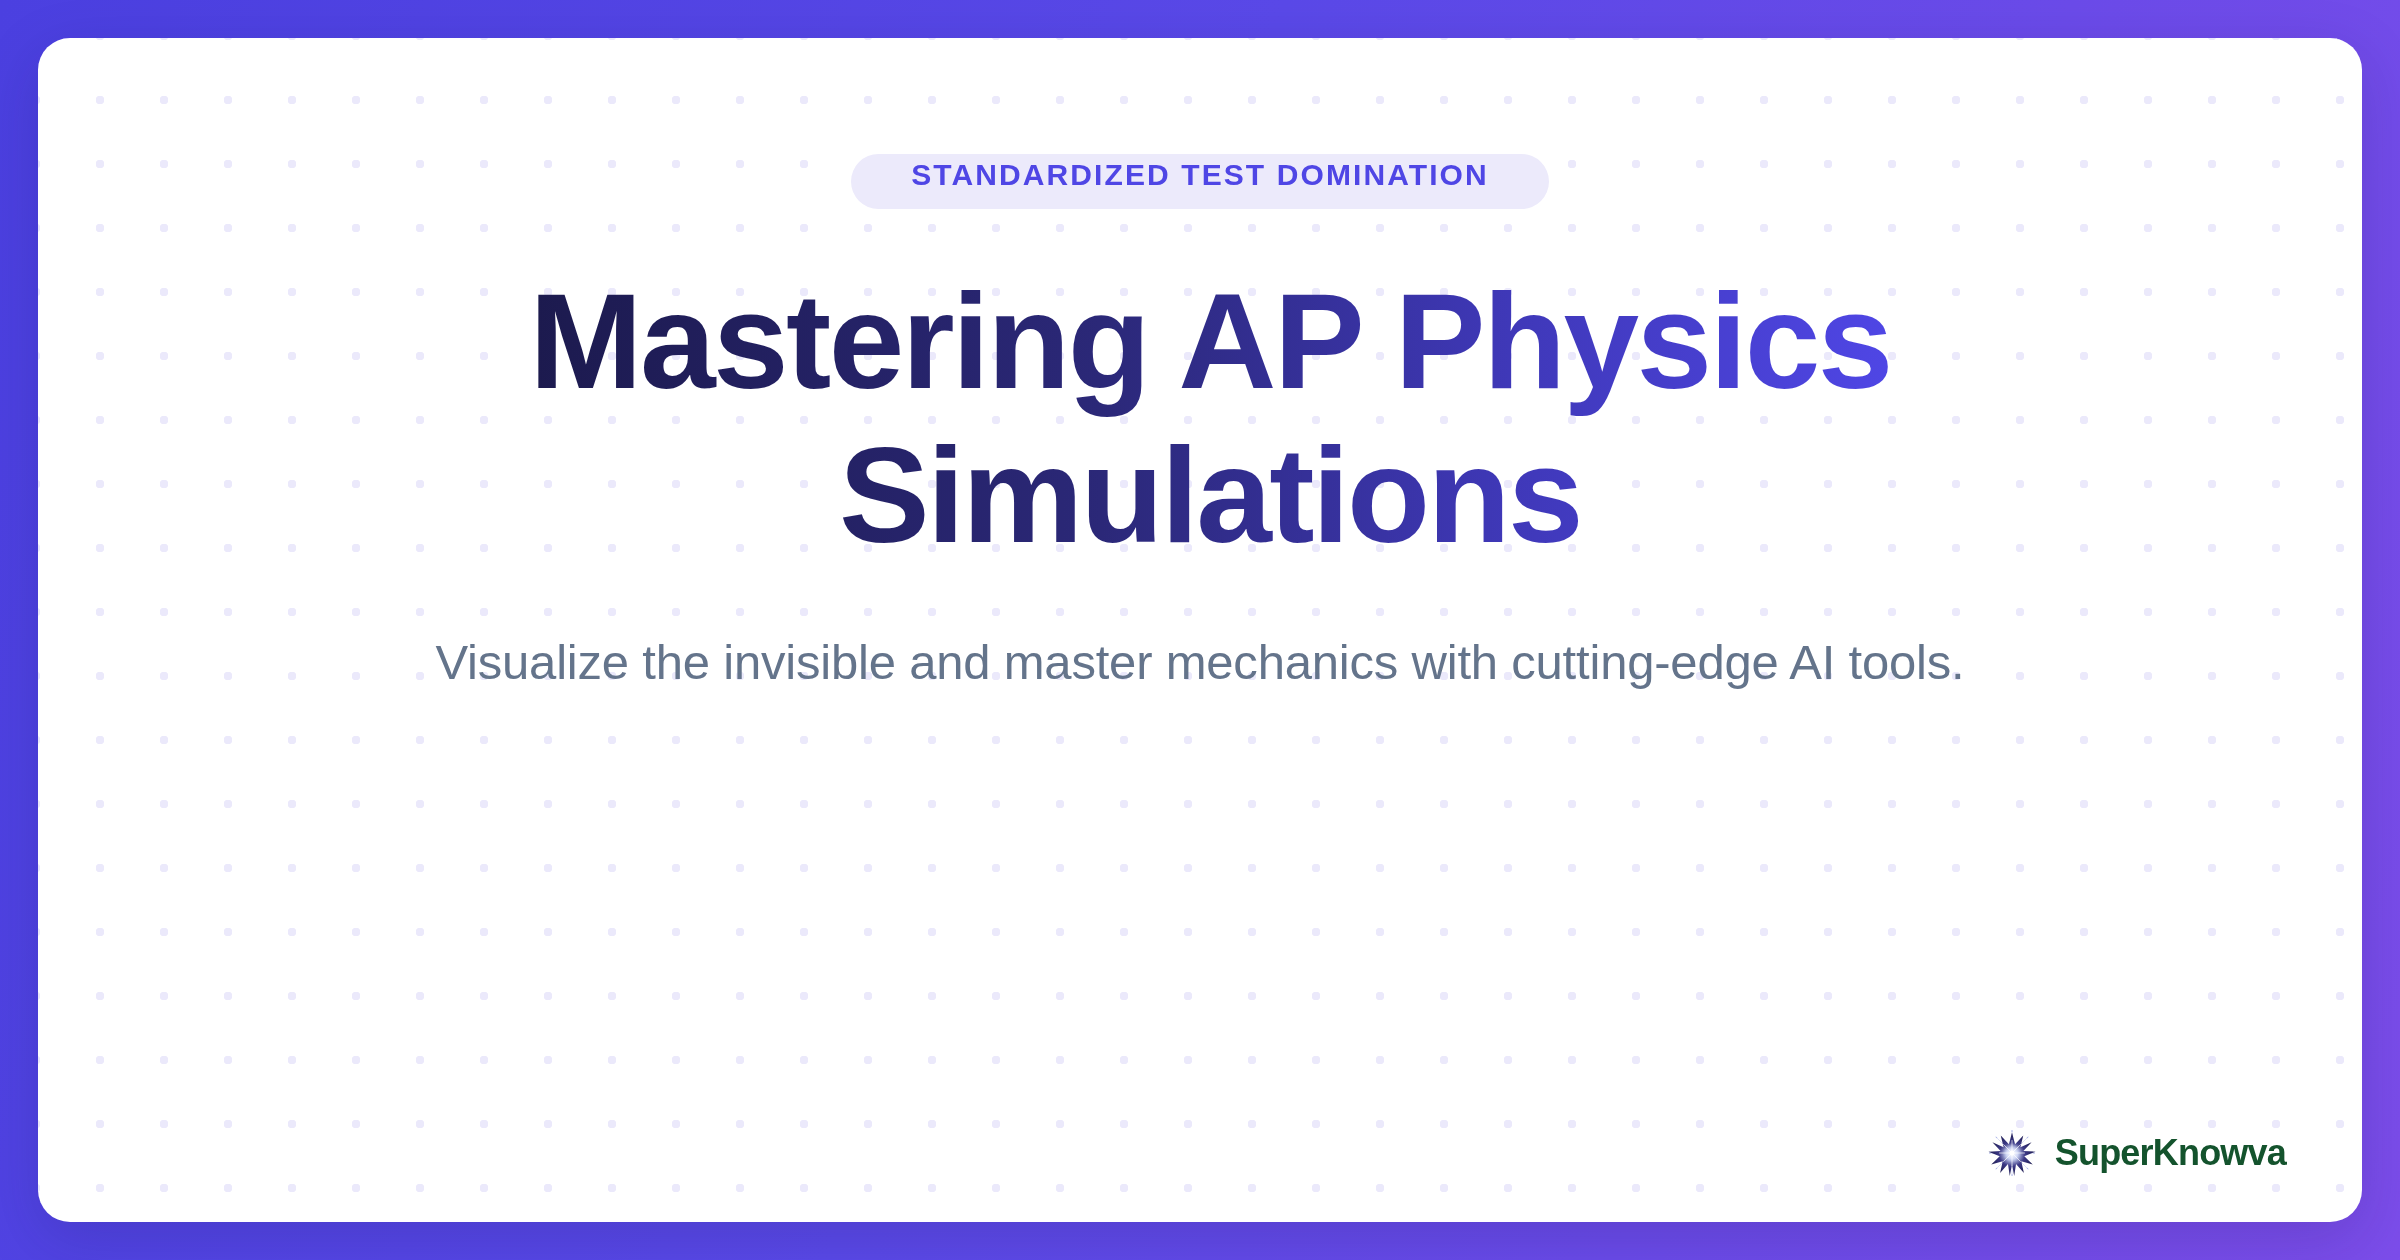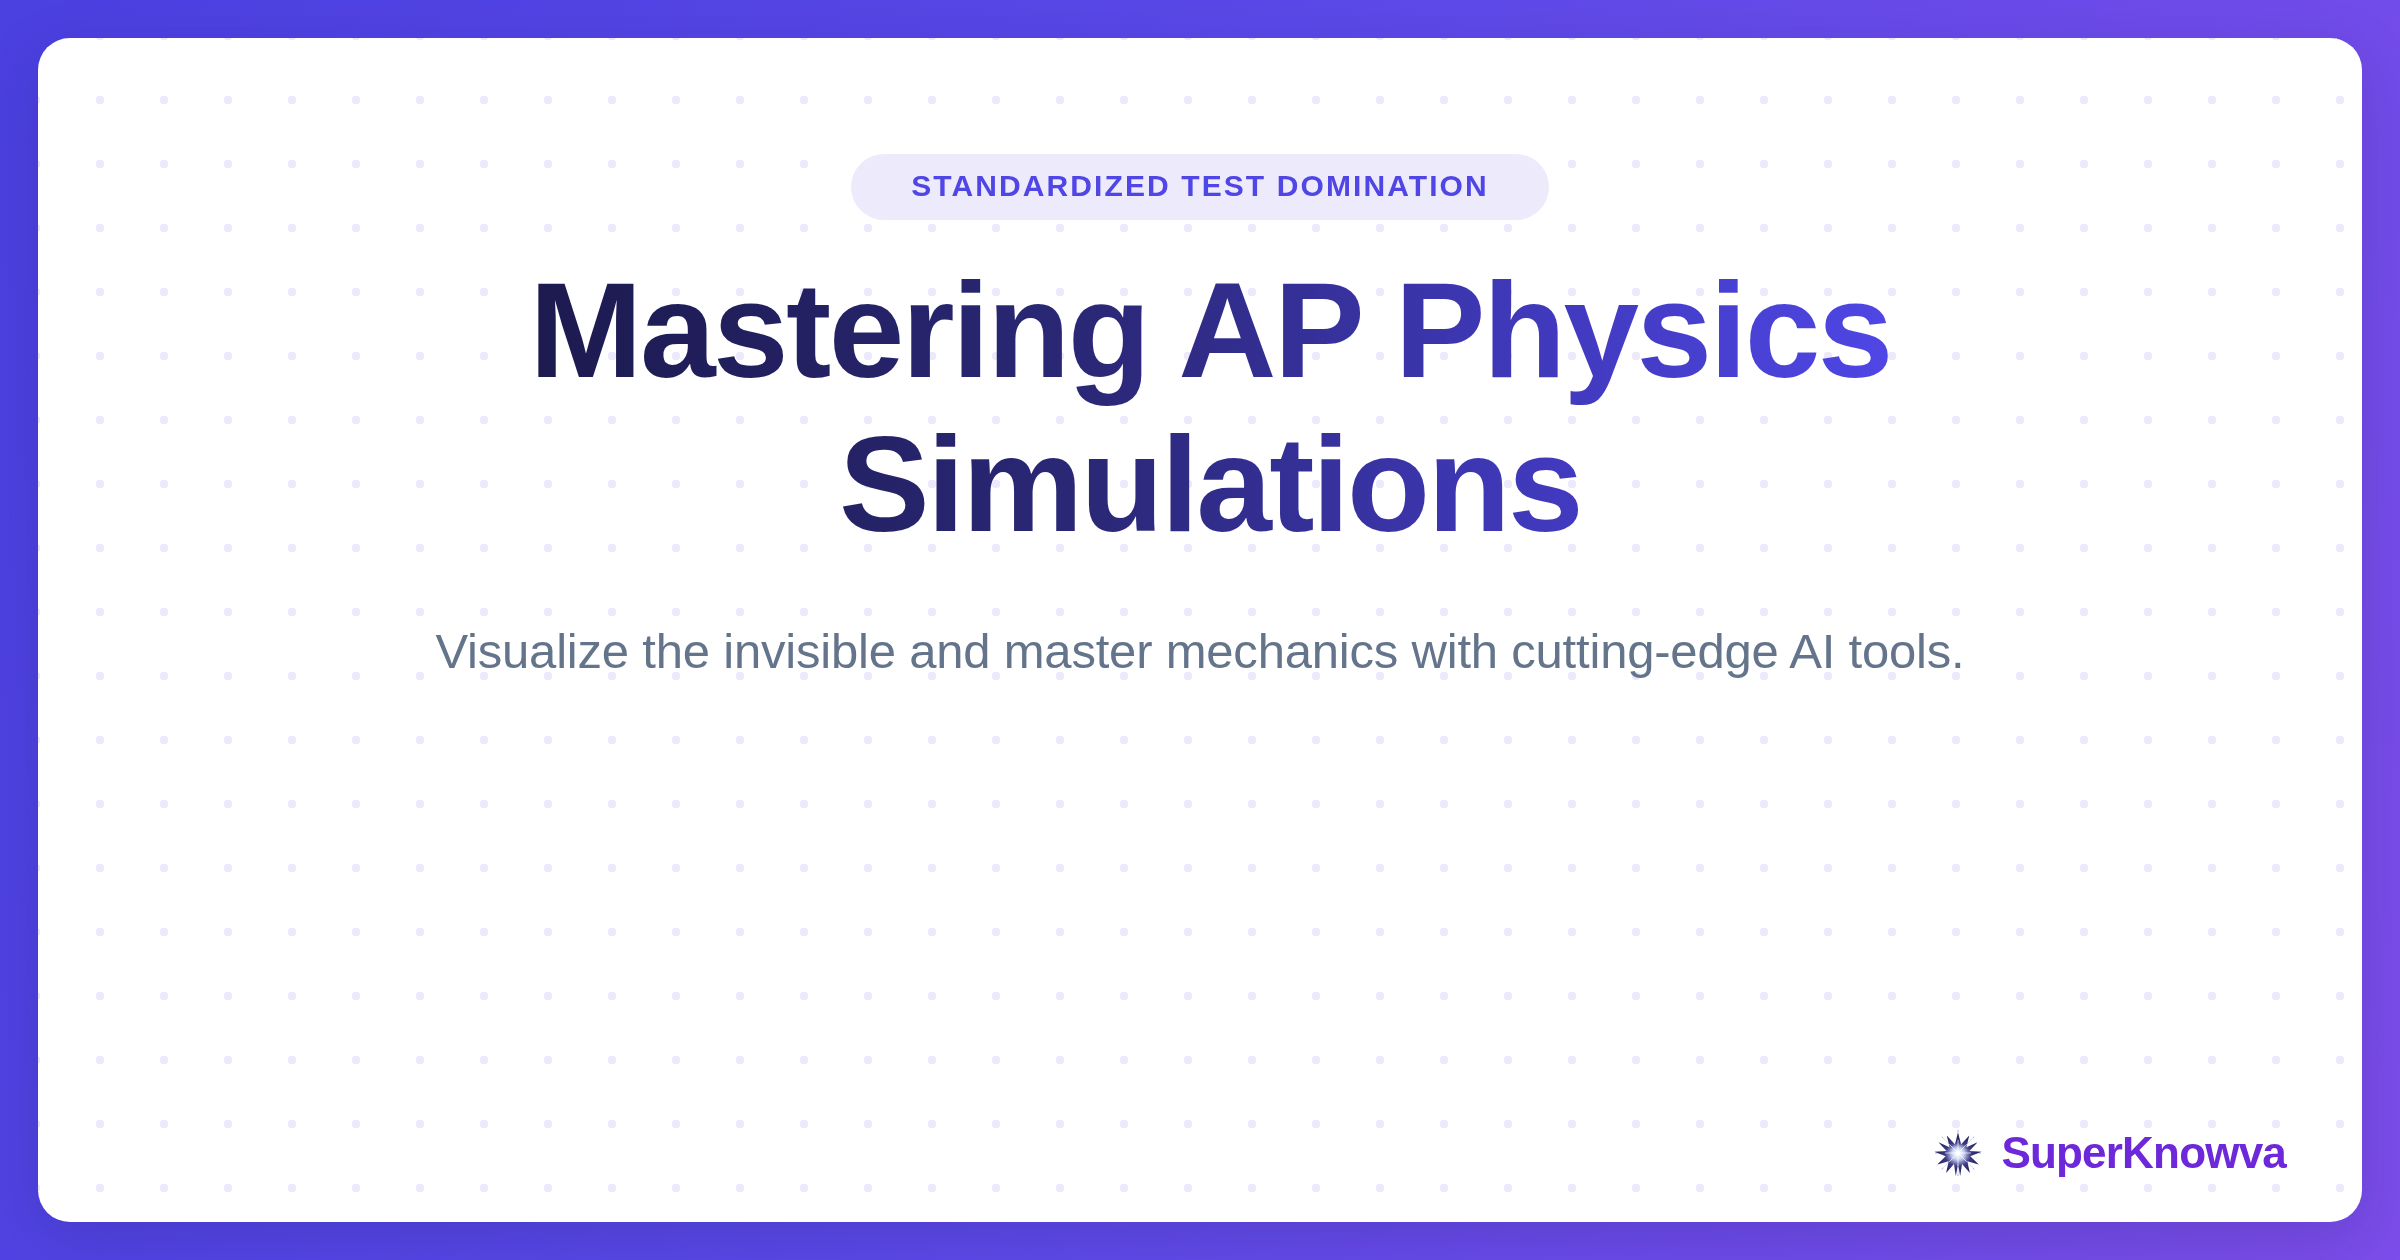--- a/index.html
+++ b/index.html
@@ -48,22 +48,22 @@
     display:flex;
     flex-direction:column;
     align-items:center;
     padding:0 180px;
   }
 
   
   .eyebrow-badge {
     background:#eceafb;
     border-radius:999px;
-    padding:17px 60px 19px;
-    margin-bottom:34px;
+    padding:6px 60px 19px;
+    margin-bottom:56px;
   }
   .eyebrow-badge .eyebrow-text {
     display:block;
     font-size:30px;
     font-weight:bold;
     letter-spacing:2.1px;
     color:#4f46e5;
     line-height:1;
     white-space:nowrap;
   }
@@ -103,23 +103,23 @@
   .brand-logo {
     position:absolute;
     right:76px;
     bottom:44px;
     display:flex;
     align-items:center;
     gap:18px;
   }
   .brand-mark { width:50px; height:50px; display:block; flex:none; }
   .brand-name {
-    font-size:44px;
+    font-size:36px;
     font-weight:bold;
-    color:#6d28d9;
+    color:#14532d;
     letter-spacing:-0.8px;
     line-height:1;
     text-align:right;
   }
 </style>
 </head>
 <body>
 
 <div class="slide-card">
 

